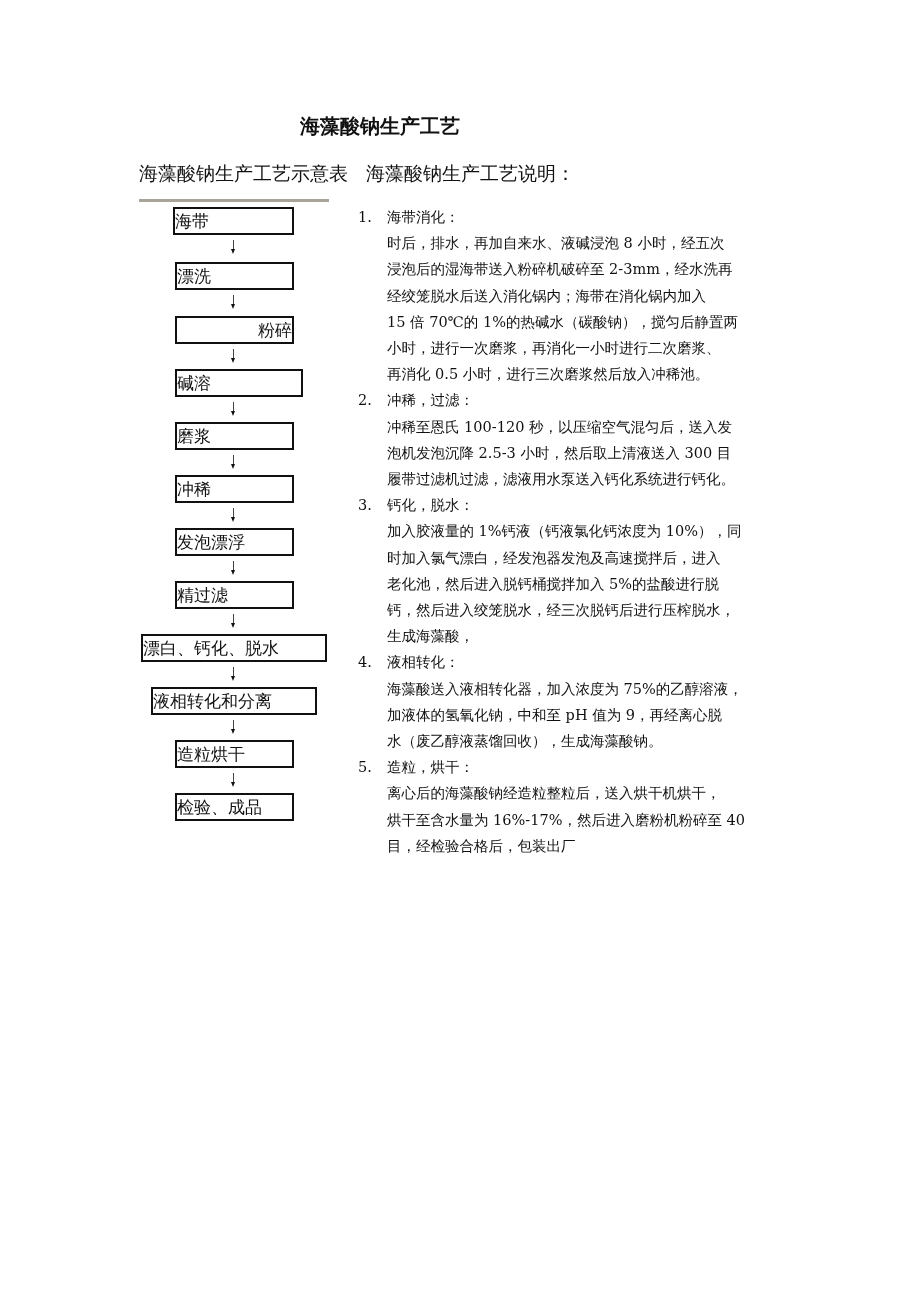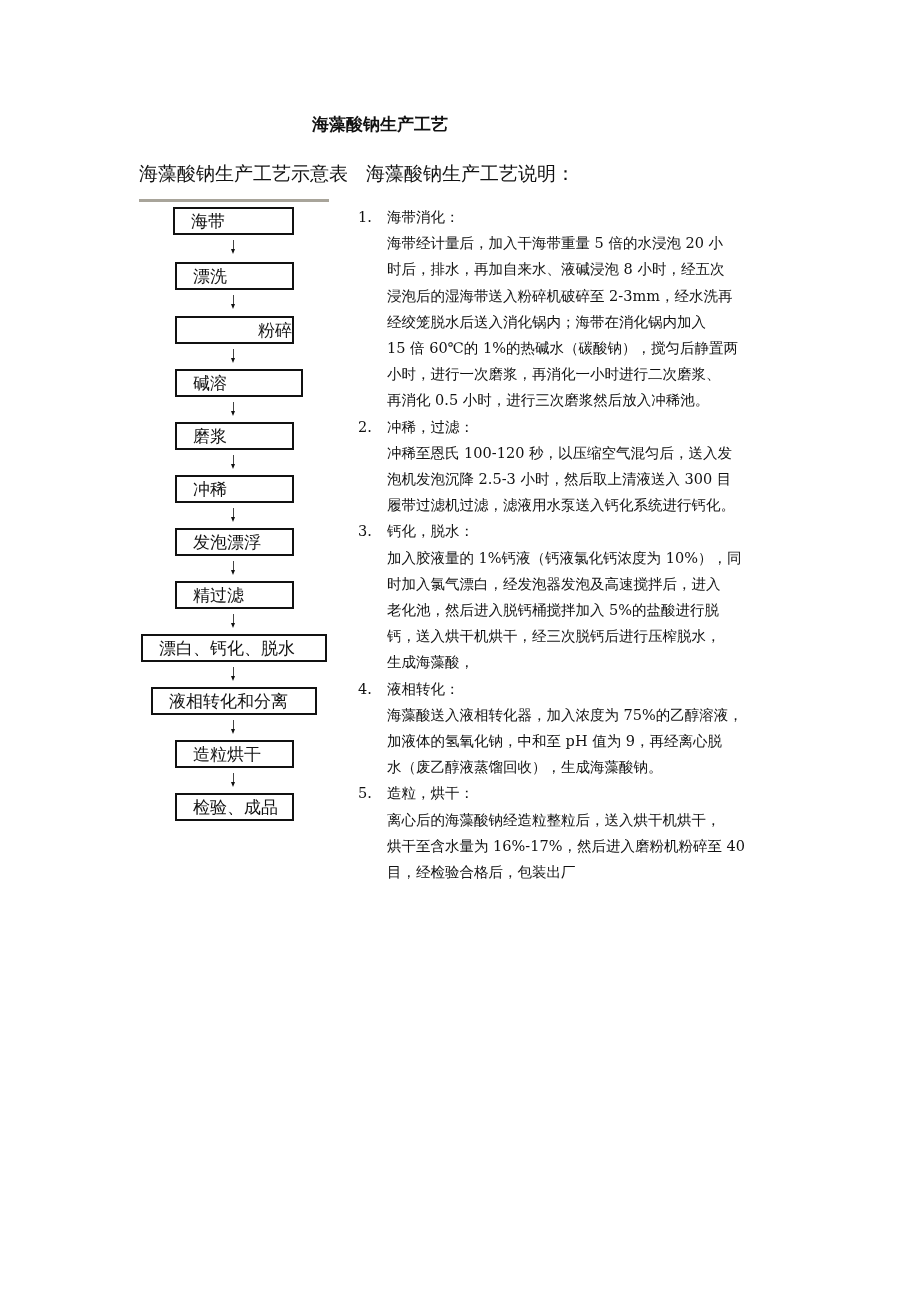--- a/index.html
+++ b/index.html
@@ -14,21 +14,21 @@
       overflow: hidden;
       font-family: "DejaVu Serif", "Liberation Serif", serif;
       color: #111111;
     }
     .title {
       position: absolute;
       left: 0;
       width: 760px;
       top: 113px;
       text-align: center;
-      font-size: 17px;
+      font-size: 20px;
       font-weight: bold;
       letter-spacing: 0px;
       font-family: "DejaVu Sans", "Liberation Sans", sans-serif;
     }
     .subtitle {
       position: absolute;
       left: 139px;
       top: 161px;
       font-size: 19px;
       white-space: pre;
@@ -41,21 +41,21 @@
       height: 3px;
       background: #a8a49a;
     }
     .flow-box {
       position: absolute;
       height: 28px;
       border: 2px solid #111111;
       box-sizing: border-box;
       font-size: 17px;
       line-height: 24px;
-      padding-left: 16px;
+      padding-left: 0;
       white-space: nowrap;
       overflow: hidden;
       font-family: "DejaVu Sans", "Liberation Sans", sans-serif;
       background: #ffffff;
     }
     .flow-arrow {
       position: absolute;
       left: 231px;
       width: 5px;
       height: 14px;
@@ -174,25 +174,24 @@
     </div>
   </div>
 
 <div class="steps" id="steps">
     <div class="step">
       <div class="step-head">
         <span class="step-num">1.</span>
         <span>海带消化：</span>
       </div>
       <div class="step-body">
-        <span class="ln">海带经计量后，加入干海带重量 5 倍的水浸泡 20 小</span>
         <span class="ln">时后，排水，再加自来水、液碱浸泡 8 小时，经五次</span>
         <span class="ln">浸泡后的湿海带送入粉碎机破碎至 2-3mm，经水洗再</span>
         <span class="ln">经绞笼脱水后送入消化锅内；海带在消化锅内加入</span>
-        <span class="ln">15 倍 60℃的 1%的热碱水（碳酸钠），搅匀后静置两</span>
+        <span class="ln">15 倍 70℃的 1%的热碱水（碳酸钠），搅匀后静置两</span>
         <span class="ln">小时，进行一次磨浆，再消化一小时进行二次磨浆、</span>
         <span class="ln">再消化 0.5 小时，进行三次磨浆然后放入冲稀池。</span>
       </div>
     </div>
     <div class="step">
       <div class="step-head">
         <span class="step-num">2.</span>
         <span>冲稀，过滤：</span>
       </div>
       <div class="step-body">
@@ -203,21 +202,21 @@
     </div>
     <div class="step">
       <div class="step-head">
         <span class="step-num">3.</span>
         <span>钙化，脱水：</span>
       </div>
       <div class="step-body">
         <span class="ln">加入胶液量的 1%钙液（钙液氯化钙浓度为 10%），同</span>
         <span class="ln">时加入氯气漂白，经发泡器发泡及高速搅拌后，进入</span>
         <span class="ln">老化池，然后进入脱钙桶搅拌加入 5%的盐酸进行脱</span>
-        <span class="ln">钙，送入烘干机烘干，经三次脱钙后进行压榨脱水，</span>
+        <span class="ln">钙，然后进入绞笼脱水，经三次脱钙后进行压榨脱水，</span>
         <span class="ln">生成海藻酸，</span>
       </div>
     </div>
     <div class="step">
       <div class="step-head">
         <span class="step-num">4.</span>
         <span>液相转化：</span>
       </div>
       <div class="step-body">
         <span class="ln">海藻酸送入液相转化器，加入浓度为 75%的乙醇溶液，</span>

